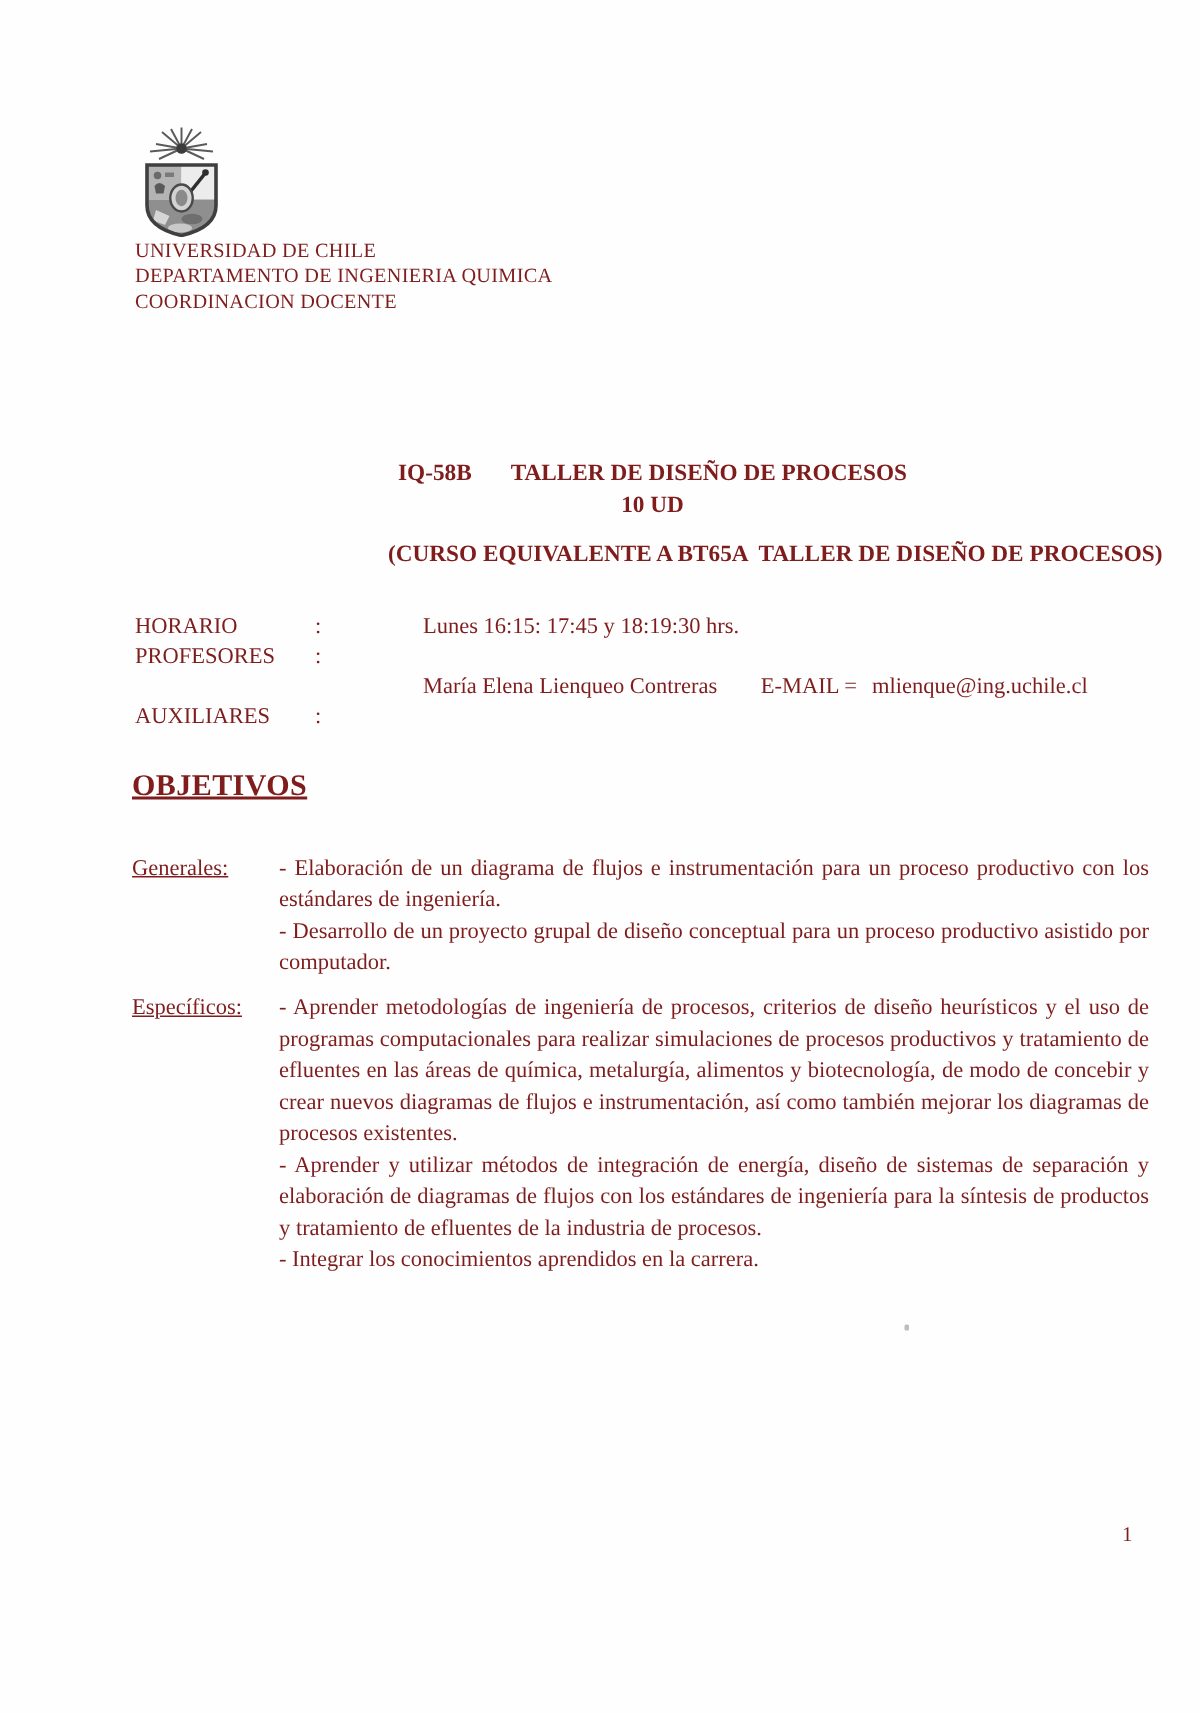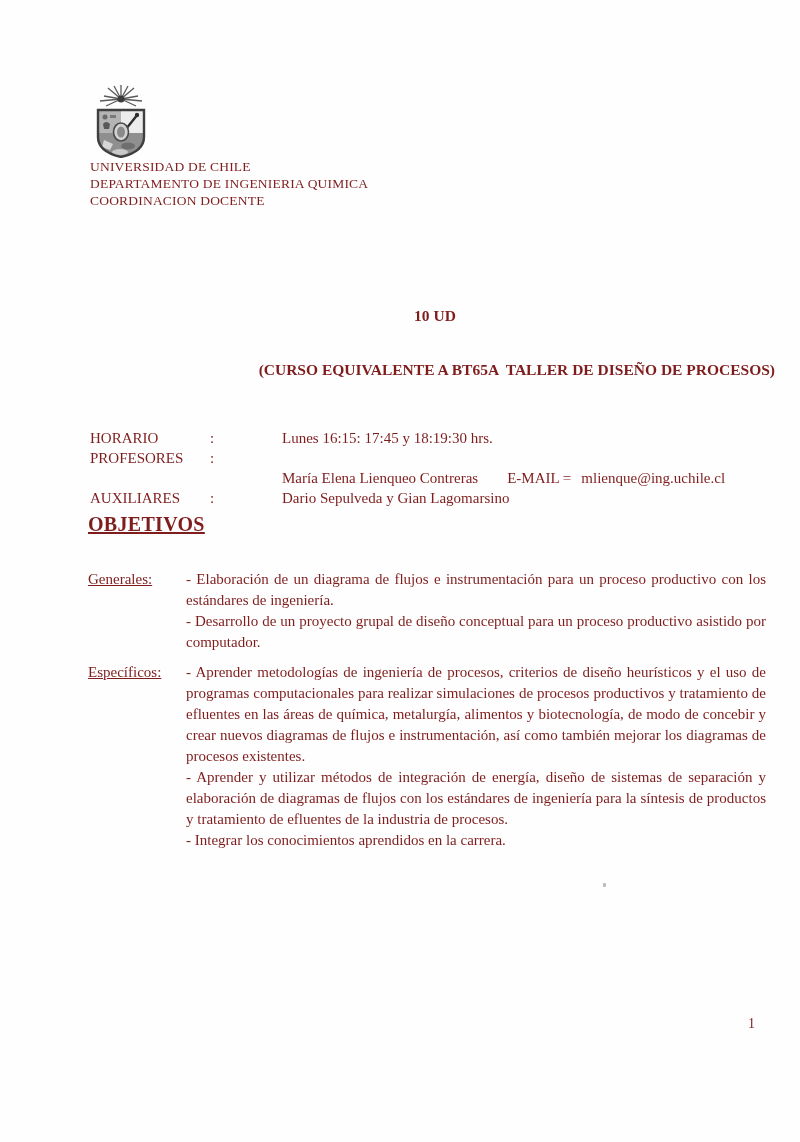--- a/index.html
+++ b/index.html
@@ -55,21 +55,21 @@
     text-align: right;
     font-weight: bold;
     font-size: 15.5px;
     white-space: pre-wrap;
   }
 
   
   .info-block {
     position: absolute;
     left: 90px;
-    top: 428px;
+    top: 408px;
     width: 680px;
     font-size: 15px;
   }
   .info-row {
     display: grid;
     grid-template-columns: 120px 72px 1fr;
     line-height: 20px;
     min-height: 20px;
   }
   .info-label { white-space: nowrap; }
@@ -181,20 +181,23 @@
     </svg>
   </div>
 
   <div class="org-block">
     <div>UNIVERSIDAD DE CHILE</div>
     <div>DEPARTAMENTO DE INGENIERIA QUIMICA</div>
     <div>COORDINACION DOCENTE</div>
   </div>
 
   <div class="title-block">
+    <div class="title-line">
+      <span>IQ-58B</span><span class="gap">TALLER DE DISEÑO DE PROCESOS</span>
+    </div>
     <div>10 UD</div>
   </div>
   <div class="equivalence-line">(CURSO EQUIVALENTE A BT65A  TALLER DE DISEÑO DE PROCESOS)</div>
 
   <div class="info-block">
     <div class="info-row">
       <span class="info-label">HORARIO</span>
       <span>:</span>
       <span class="info-value">Lunes 16:15: 17:45 y 18:19:30 hrs.</span>
     </div>
@@ -205,21 +208,20 @@
     <div class="info-row">
       <span></span>
         <span></span>
       <span class="info-value">
         <span>María Elena Lienqueo Contreras</span><span class="email-label-2">E-MAIL =</span><span class="email-2">mlienque@ing.uchile.cl</span>
       </span>
     </div>
     <div class="info-row">
       <span class="info-label">AUXILIARES</span>
       <span>:</span>
-      <span class="info-value">Dario Sepulveda y Gian Lagomarsino</span>
     </div>
   </div>
 
   <div class="objetivos-heading">OBJETIVOS</div>
 
   <div class="objetivos-block">
     <div class="objetivo-item">
       <div class="objetivo-label"><span>Generales:</span></div>
       <div class="objetivo-body">
         <p>- Elaboración de un diagrama de flujos e instrumentación para un proceso productivo con los estándares de ingeniería.</p>

